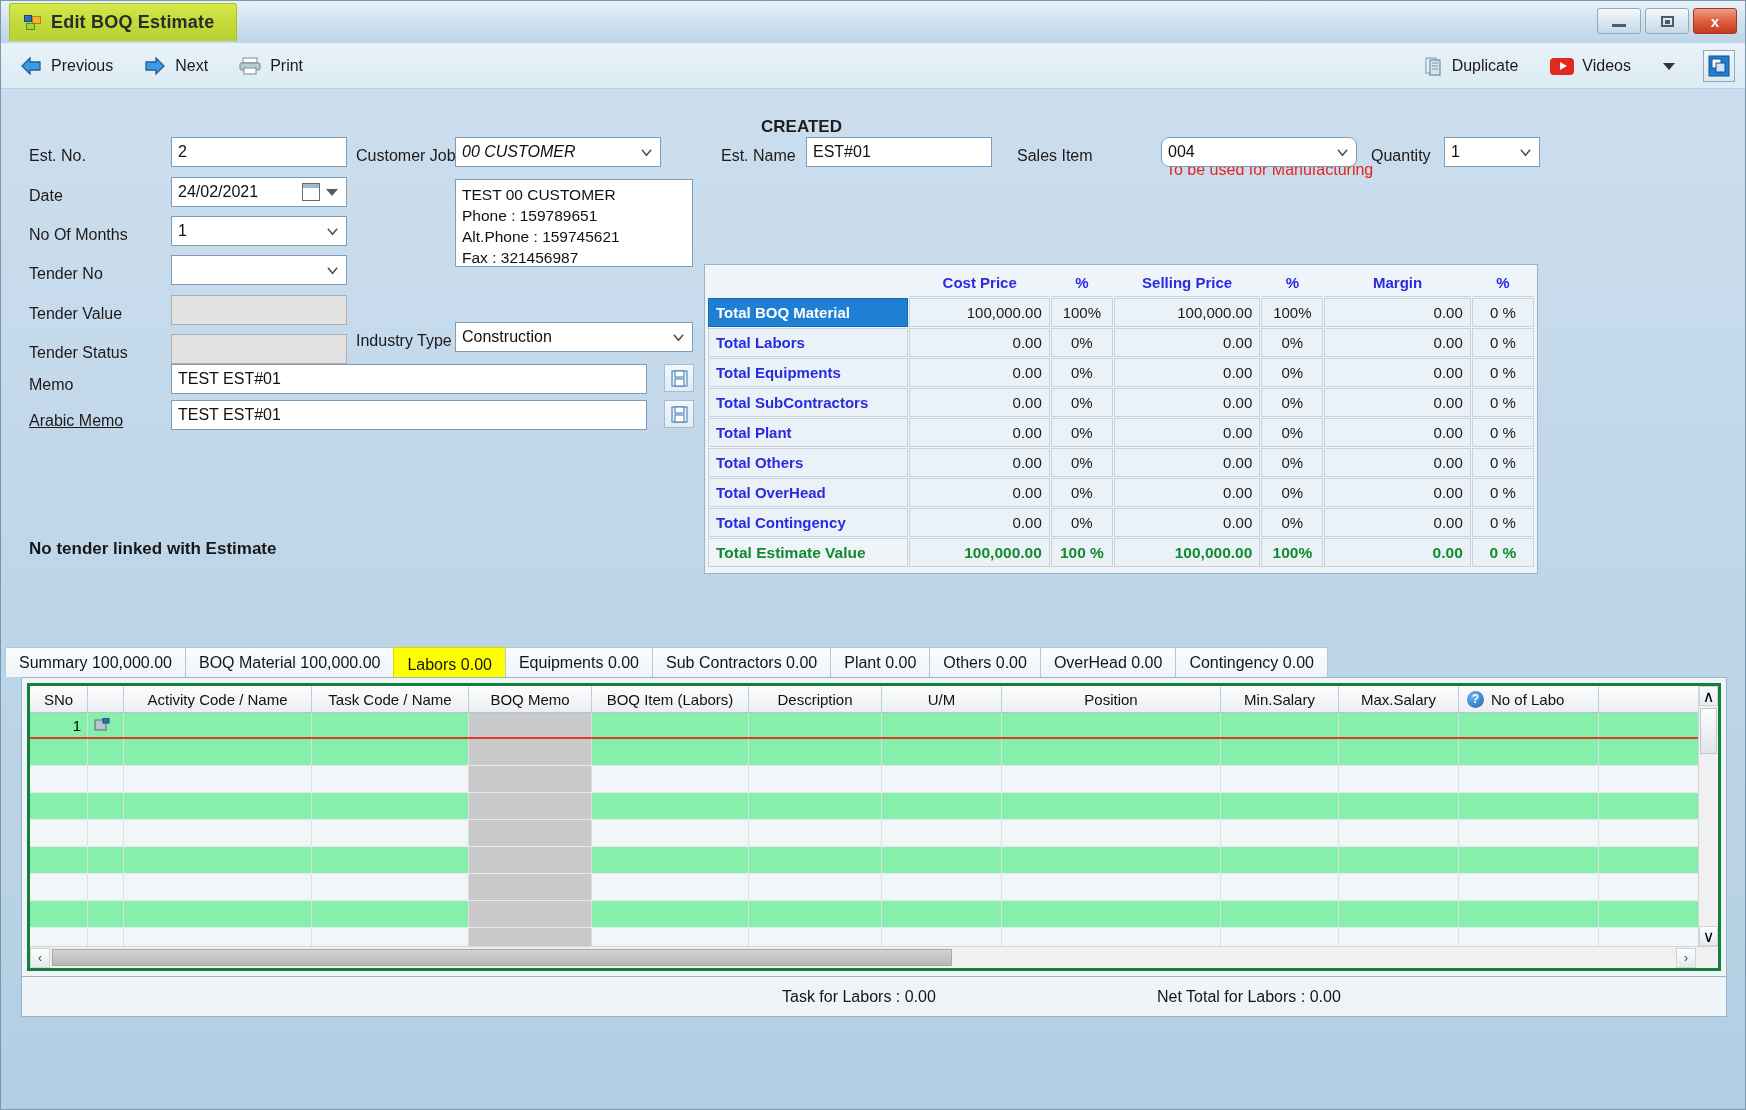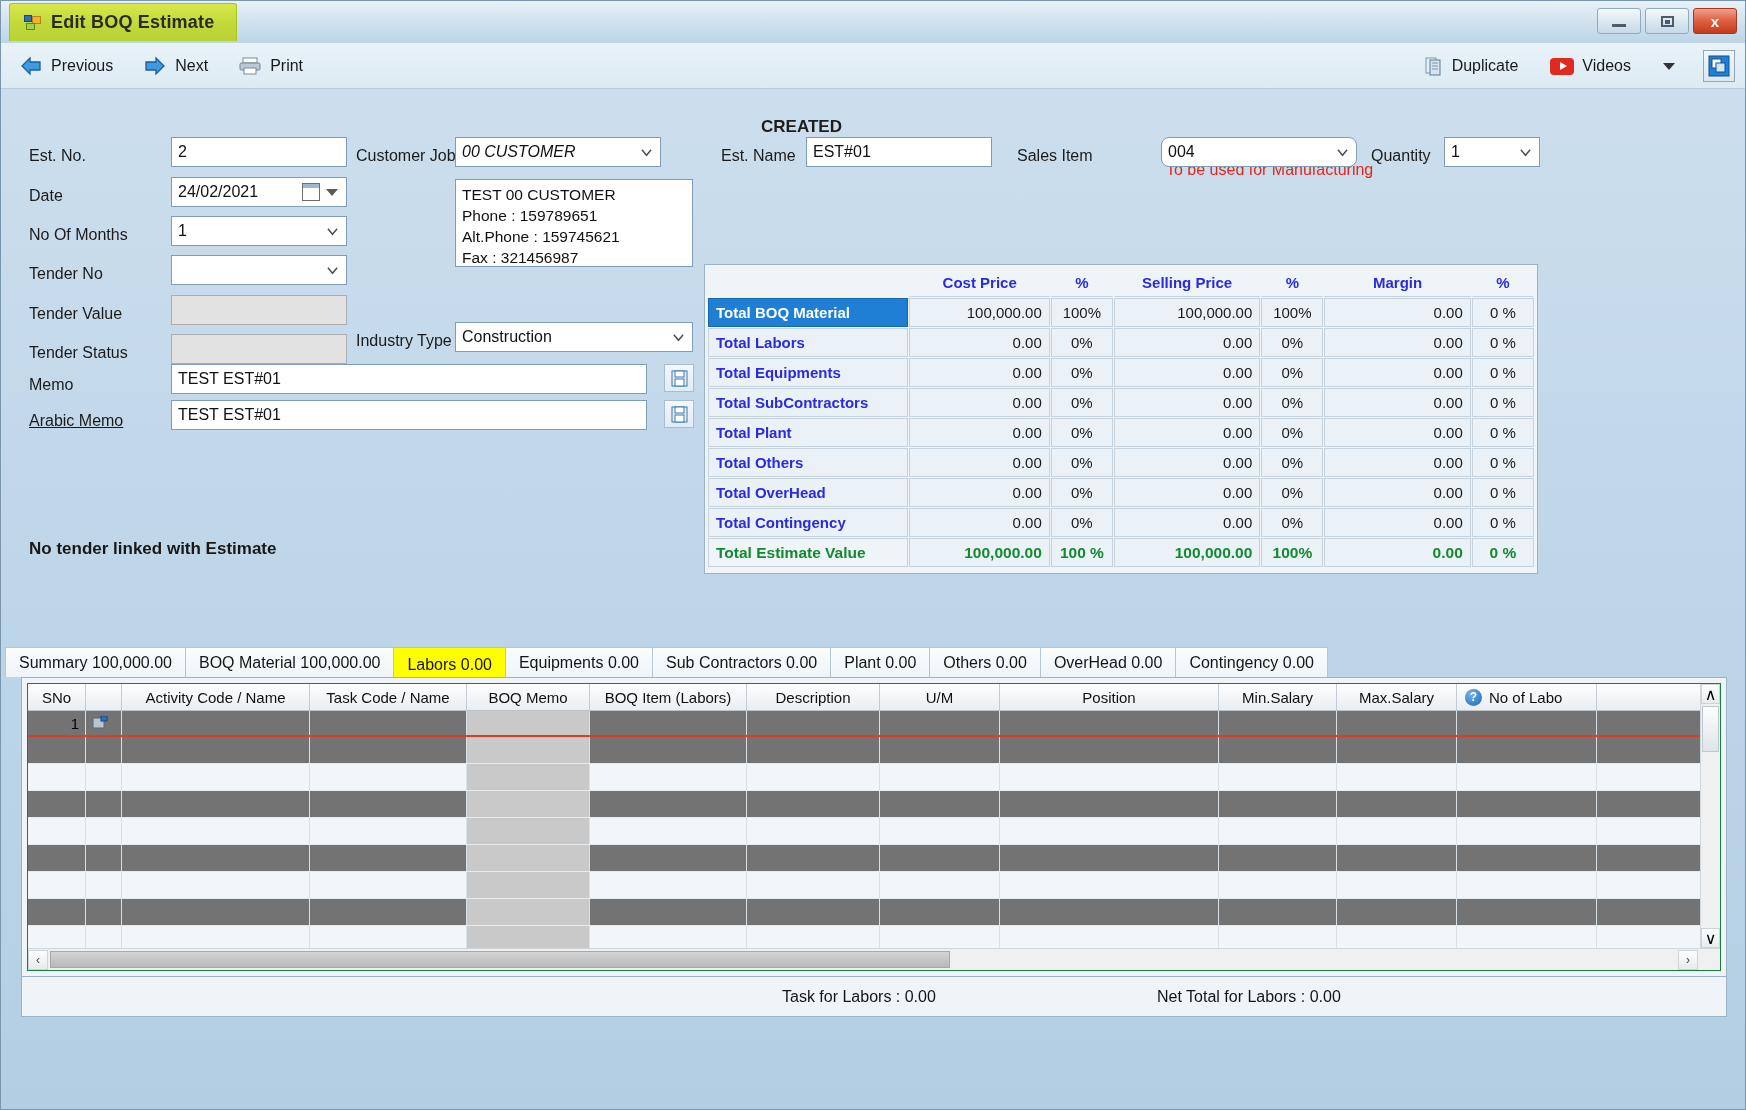--- a/index.html
+++ b/index.html
@@ -175,21 +175,21 @@
   .gtab.active {
     background: #ffff00; border-color: #d9d900; height: 34px;
     font-weight: normal;
   }
 
   
   .gridbox {
     position: absolute; left: 20px; top: 588px; width: 1706px; height: 300px;
     border: 1px solid #9ab3c6; background: #eef4f8; padding: 5px;
   }
-  .gridinner { position: relative; width: 100%; height: 100%; background: #737373; border: 1px solid #15803d; overflow: hidden;}
+  .gridinner { position: relative; width: 100%; height: 100%; background: #86efac; border: 3px solid #15803d; overflow: hidden;}
   .ghead { display: flex; height: 27px; background: linear-gradient(180deg,#fdfdfd,#eaeef2); border-bottom: 1px solid #b9c4cd;}
   .gh {
     font-size: 15px; color: #111; display: flex; align-items: center; justify-content: center;
     border-right: 1px solid #c3ccd4; height: 100%; flex: none; position: relative;
   }
   .gh.help { gap: 7px; justify-content: flex-start; padding-left: 8px;}
   .help-ic {
     width: 17px; height: 17px; border-radius: 50%;
     background: radial-gradient(circle at 35% 30%, #6fb4ef, #1a63b8);
     color: #fff; font-size: 12px; font-weight: bold;

